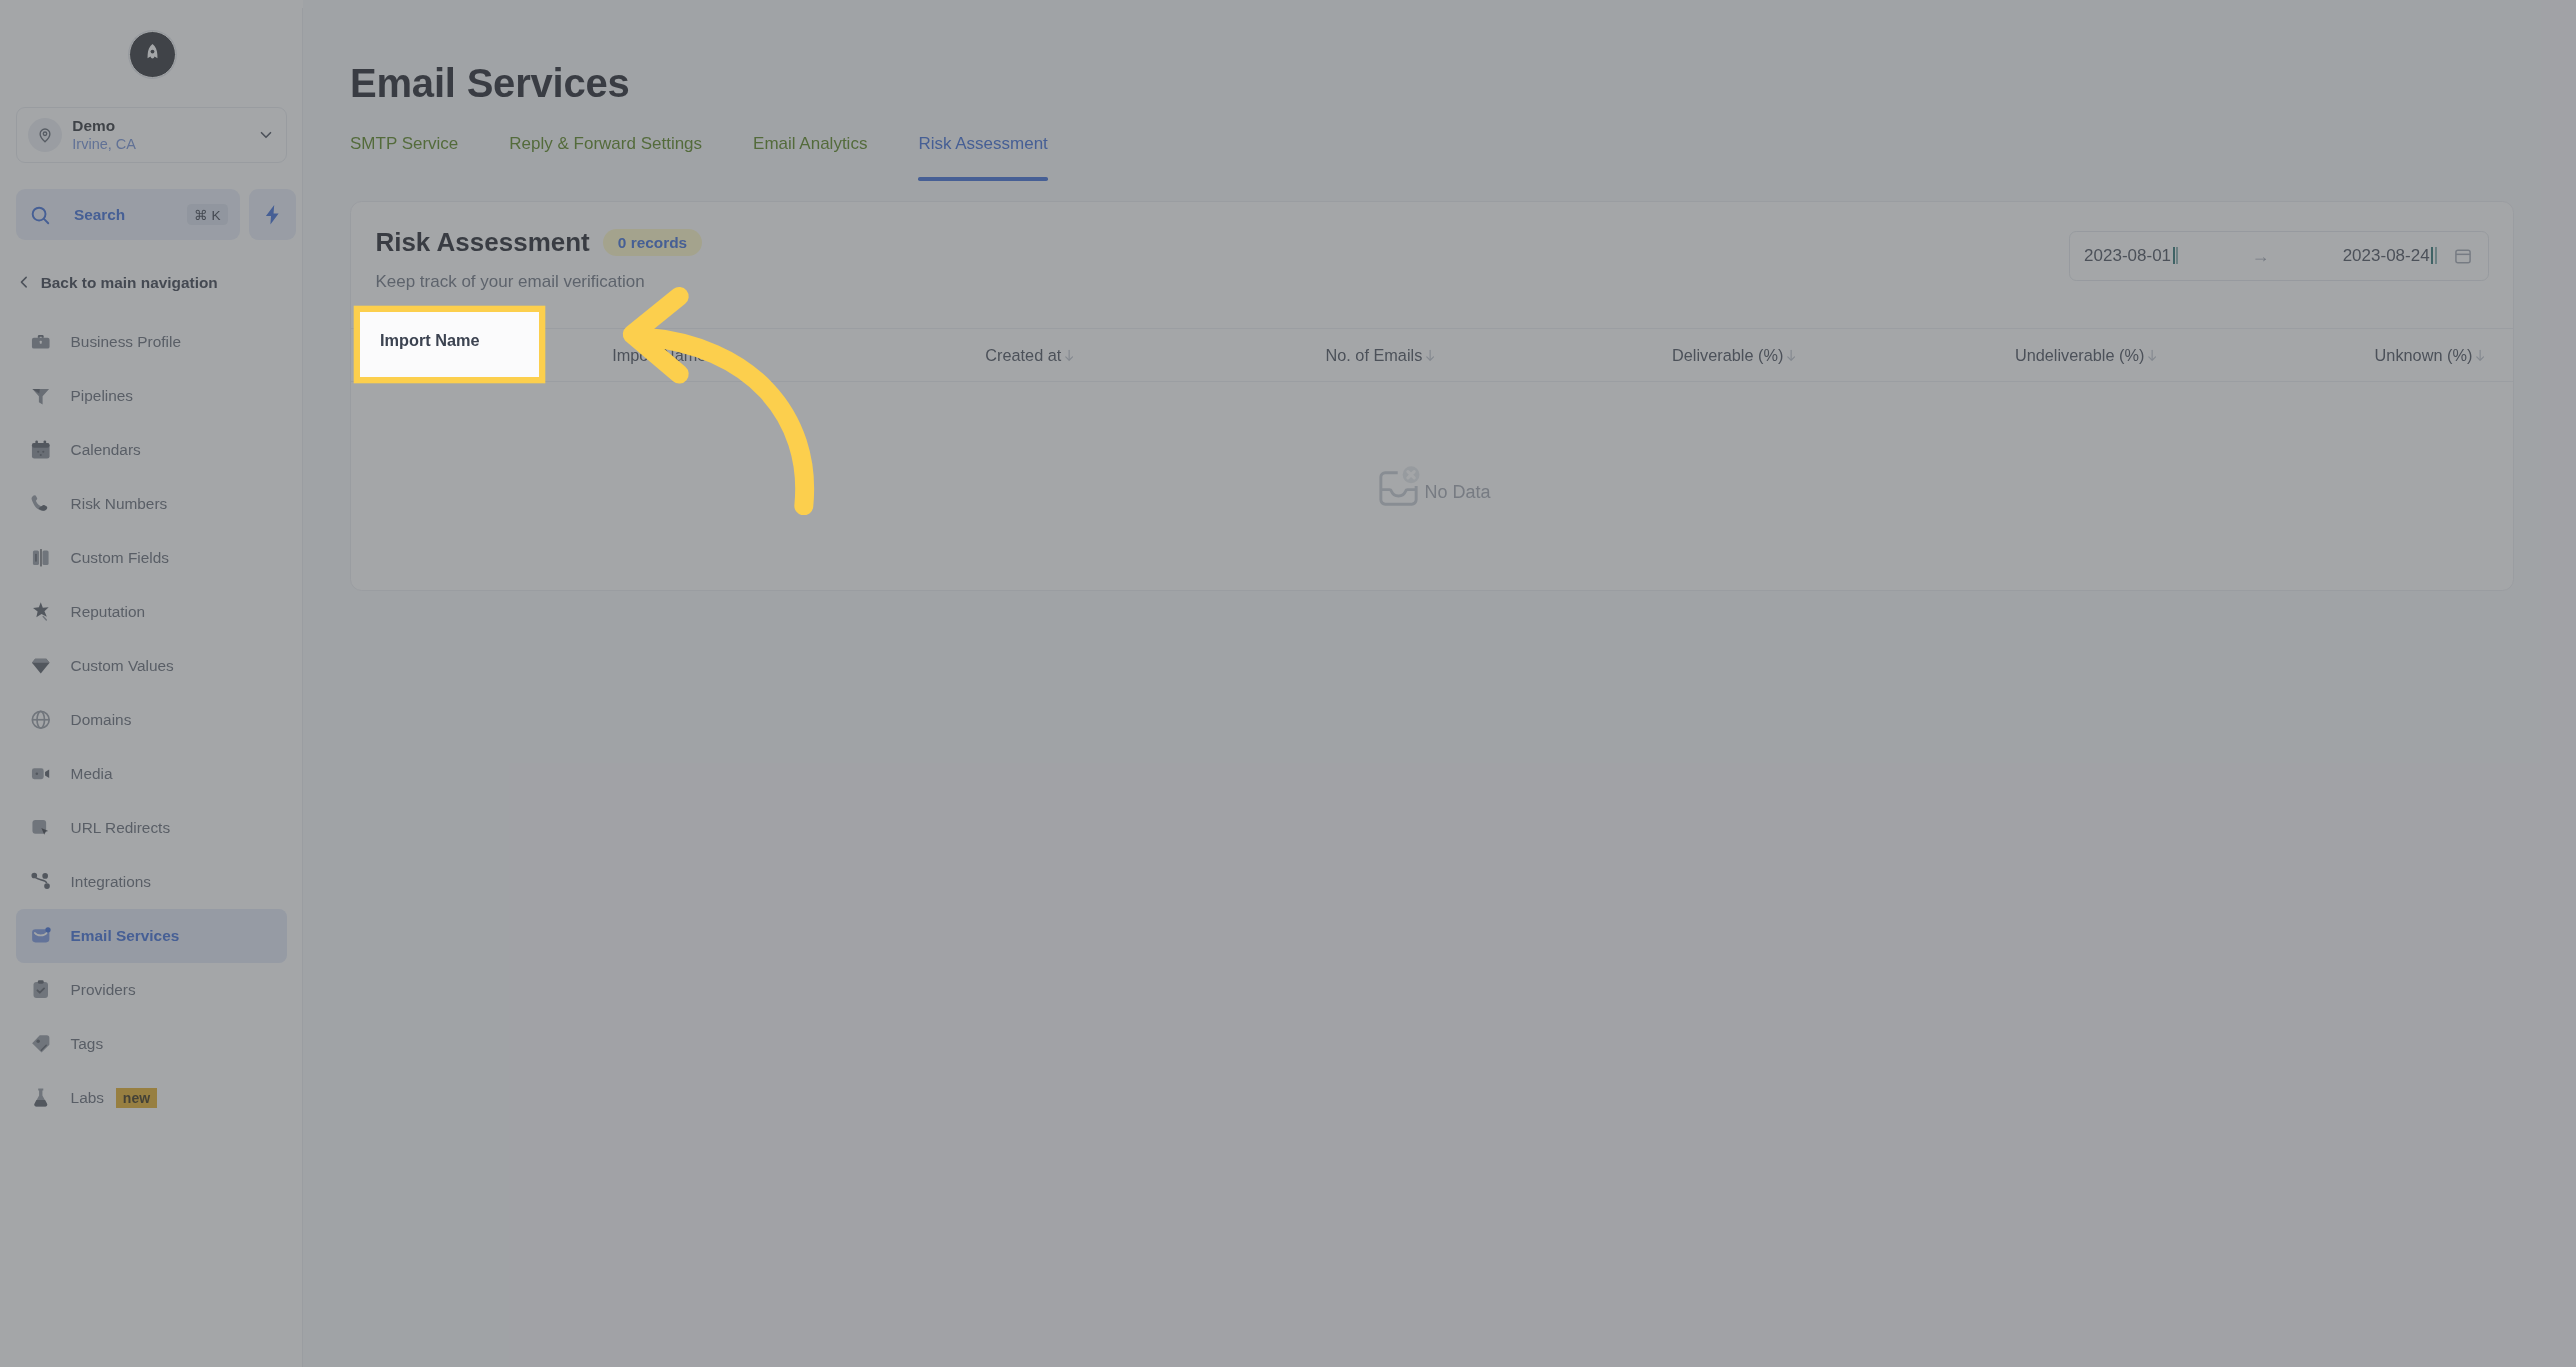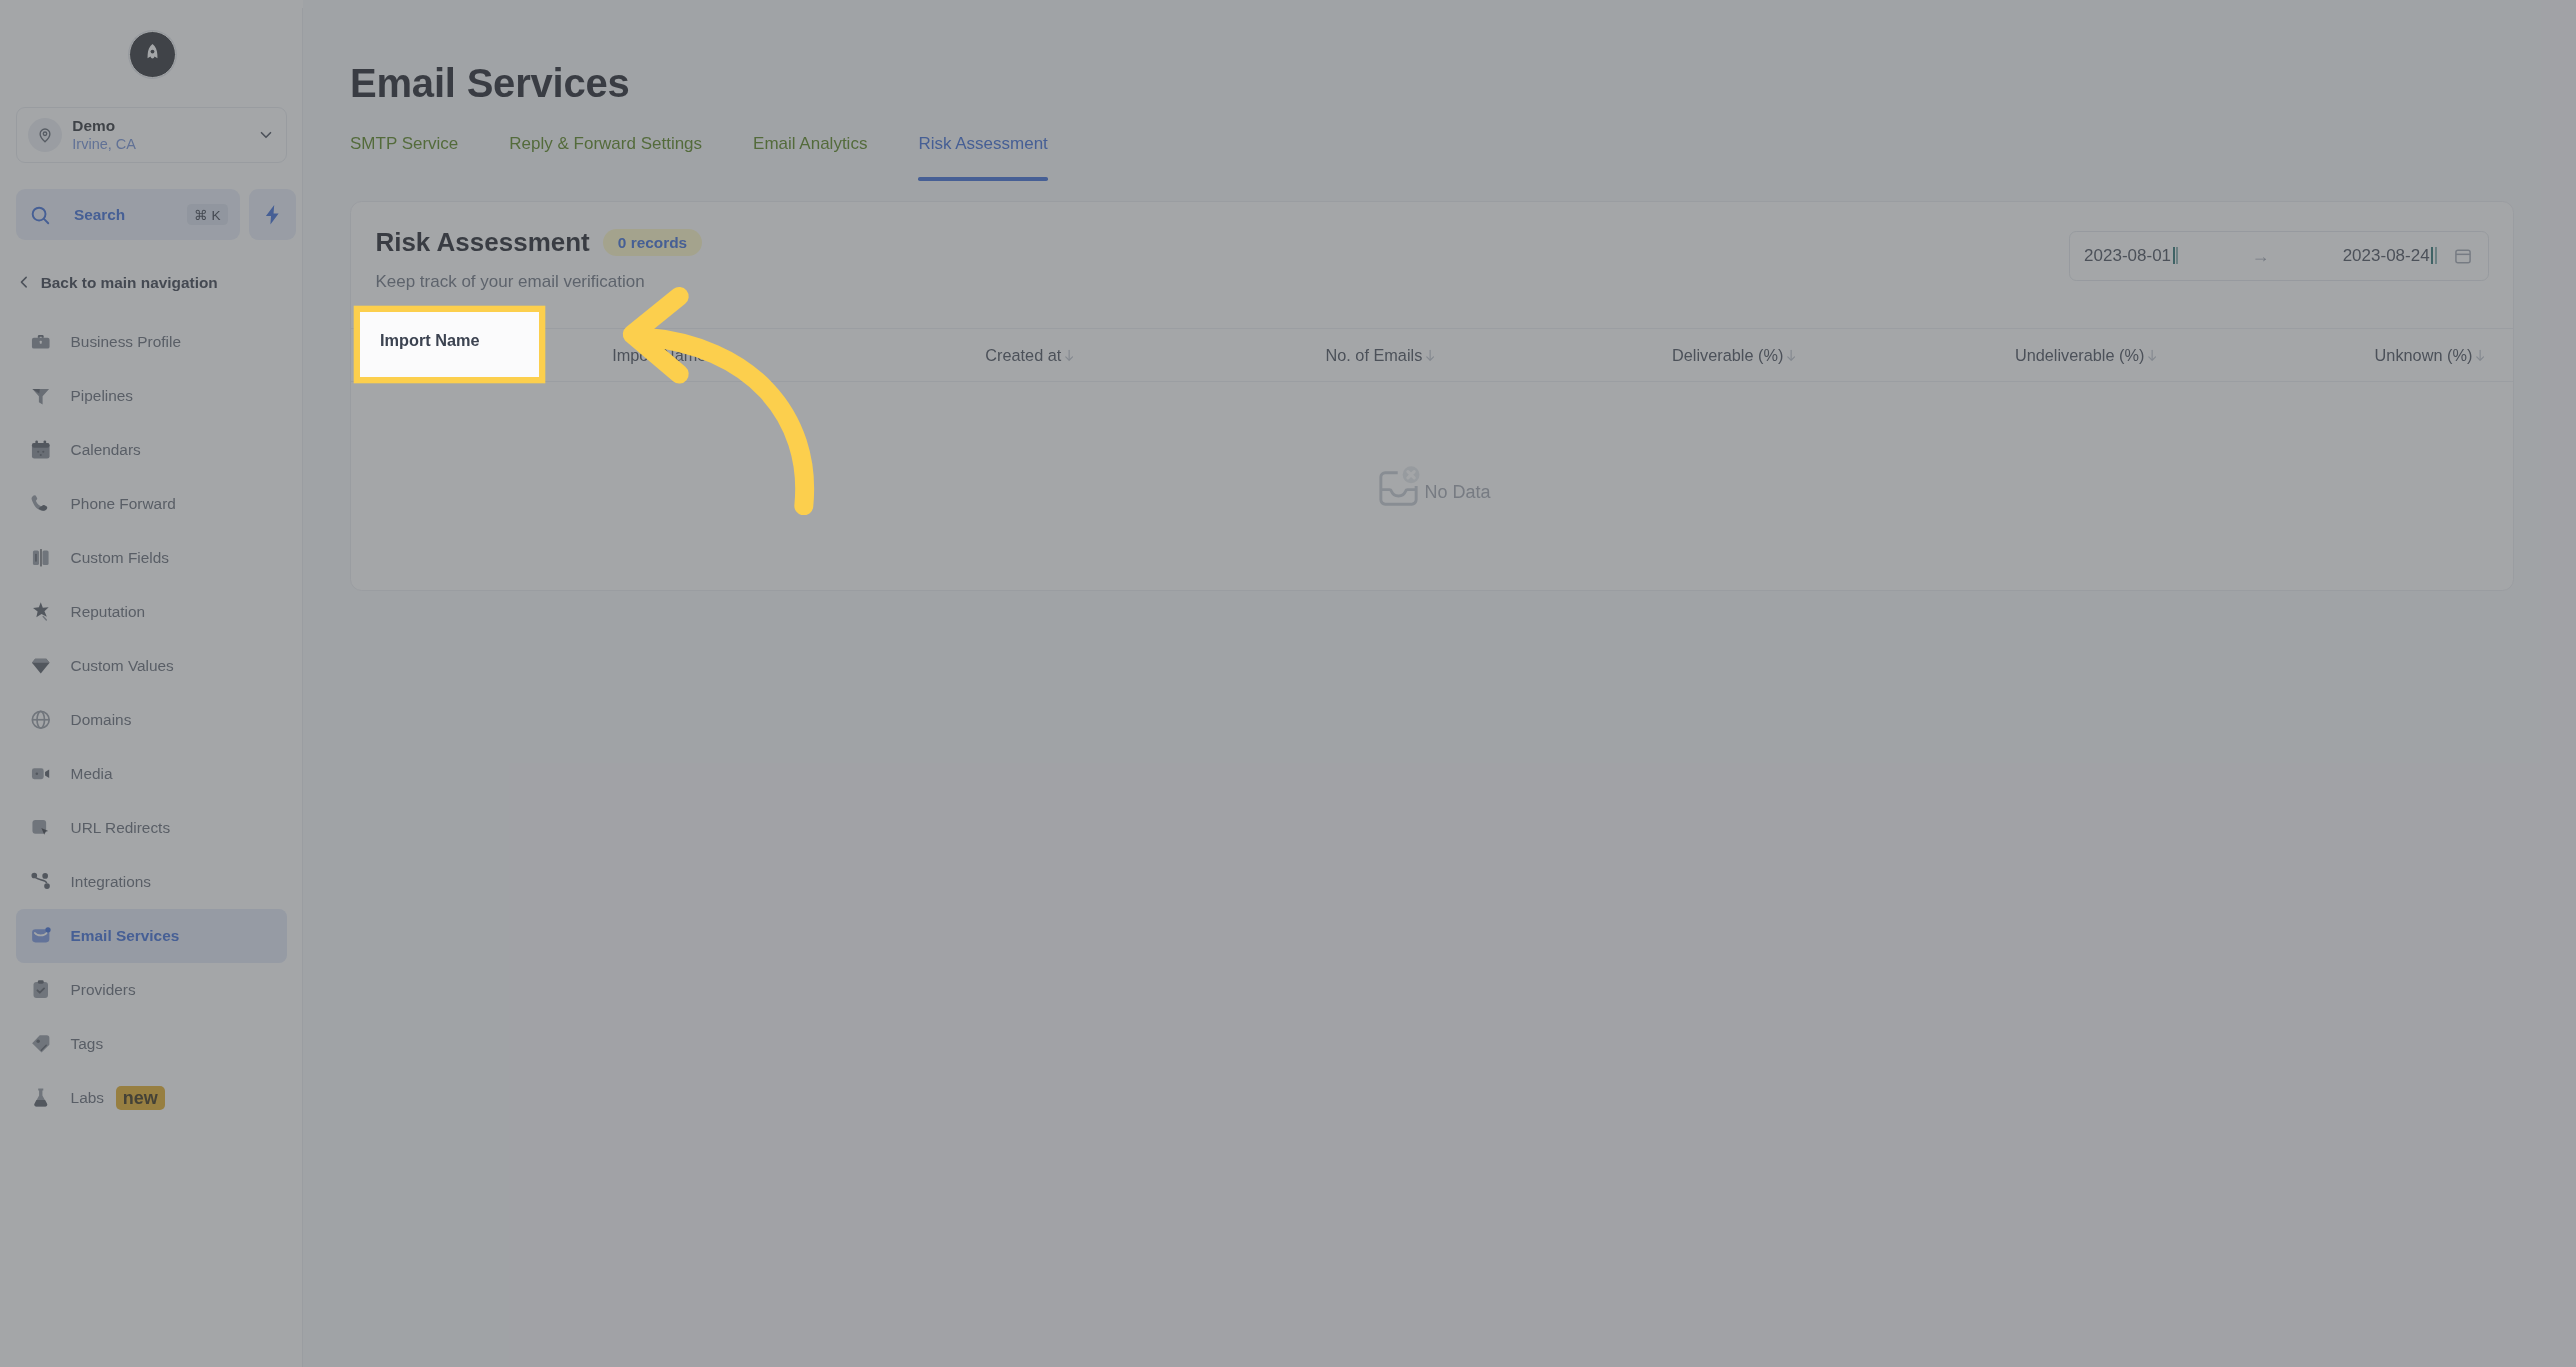--- a/index.html
+++ b/index.html
@@ -80,21 +80,21 @@
     display: flex; align-items: center;
     height: 54px; padding: 0 11px; border-radius: 8.1px;
     color: #5a616e; font-size: 15.4px;
   }
   .nav-item.active { background: #dfe6f6; color: #2f62d4; font-weight: 600; }
   .nav-ico { width: 27px; height: 27px; flex: 0 0 27px; display: flex; align-items: center; justify-content: center; }
   .nav-ico svg { width: 23.5px; height: 23.5px; display: block; }
   .nav-label { margin-left: 16.3px; white-space: nowrap; }
   .badge-new {
     margin-left: 11.7px; background: #e3a81c; color: #2b2205;
-    font-size: 18px; font-weight: 700; border-radius: 5px; padding: 1.8px 7.2px;
+    font-size: 14px; font-weight: 700; border-radius: 0; padding: 1.8px 7.2px;
   }
 
   
   #main { position: absolute; left: 303px; top: 0; width: 2273px; height: 1367px; background: #f7f8fa; }
   .page-title {
     position: absolute; left: 47px; top: 61px;
     font-size: 40px; font-weight: 700; color: #12161f; letter-spacing: -0.2px;
   }
   .tabs { position: absolute; left: 47px; top: 134px; display: flex; height: 47px; }
   .tab {
@@ -272,21 +272,21 @@
         <span class="nav-label">Calendars</span>
       </div>
 
       <div class="nav-item">
         <span class="nav-ico">
           <svg viewBox="0 0 24 24" fill="#8d939d">
               <path d="M6 3.2c1 0 2 2.3 2.4 3.4.3.9-1.4 1.6-1.2 2.6.4 2 3.4 5 5.4 5.4 1 .2 1.7-1.5 2.6-1.2 1.1.4 3.4 1.4 3.4 2.4 0 2-2.2 3.6-4 3.4C8.6 18.7 5.3 15.4 2.6 7.2 2.4 5.4 4 3.2 6 3.2z"></path>
               <path d="M12.6 14.6c1 .2 1.7-1.5 2.6-1.2 1.1.4 3.4 1.4 3.4 2.4 0 2-2.2 3.6-4 3.4-1.8-.2-3.5-1.2-5-2.7z" fill="#4b515c"></path>
             </svg>
         </span>
-        <span class="nav-label">Phone Forward</span>
+        <span class="nav-label">Risk Numbers</span>
       </div>
 
       <div class="nav-item">
         <span class="nav-ico">
           <svg viewBox="0 0 24 24" fill="#8d939d">
               <rect x="4" y="4.5" width="6.2" height="15" rx="1.6"></rect>
               <rect x="13.8" y="4.5" width="6.2" height="15" rx="1.6"></rect>
               <rect x="6.3" y="8" width="1.6" height="8" rx=".7" fill="#4b515c"></rect>
               <rect x="11.6" y="3" width="1.3" height="18" rx=".6" fill="#2f333c"></rect>
             </svg>

